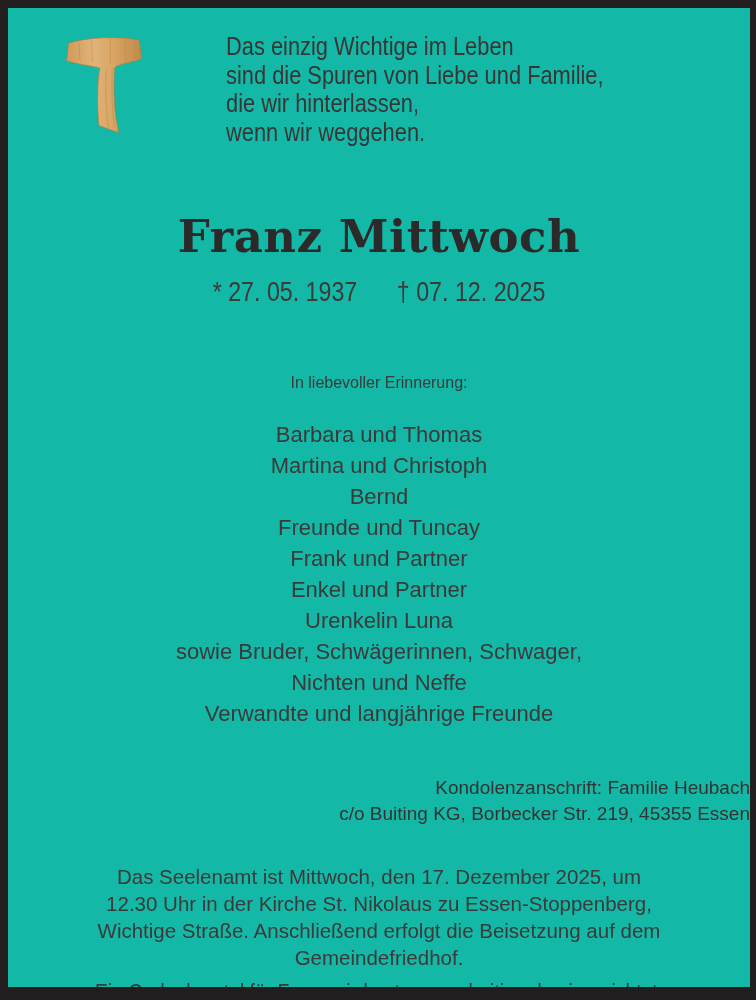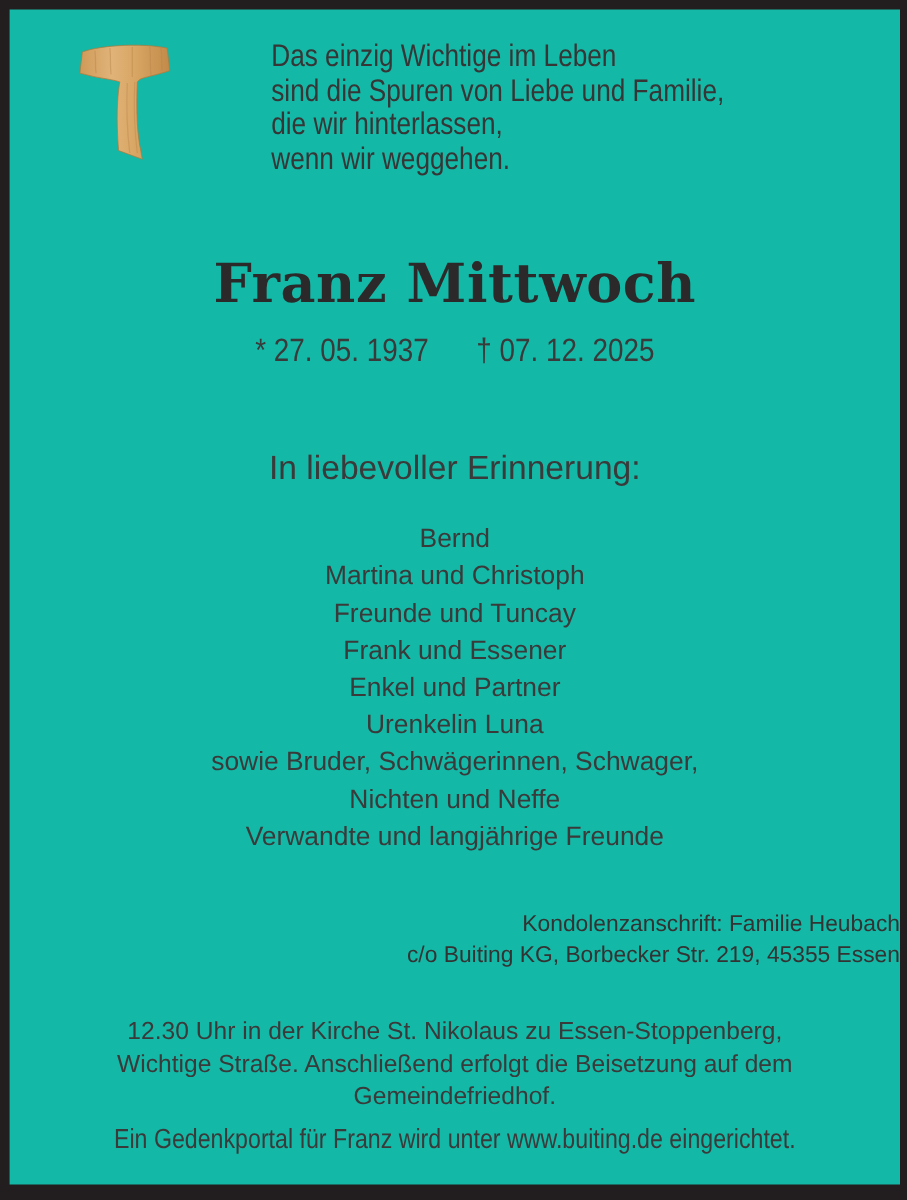--- a/index.html
+++ b/index.html
@@ -66,21 +66,21 @@
     font-size: 27px;
     color: #3a3a3a;
     transform: scaleX(0.86);
     transform-origin: center top;
     white-space: nowrap;
   }
   
   .remembrance-heading {
     text-align: center;
     margin-top: 66px;
-    font-size: 28px;
+    font-size: 16px;
     color: #3a3a3a;
   }
   .mourners {
     margin-top: 27px;
     text-align: center;
     font-size: 22px;
     line-height: 31px;
     color: #3a3a3a;
   }
   
@@ -153,37 +153,39 @@
     <div class="deceased-name">Franz Mittwoch</div>
     <div class="dates-row">
       <span>* 27. 05. 1937</span>
       <span>† 07. 12. 2025</span>
     </div>
   </div>
 
   <div class="remembrance-heading">In liebevoller Erinnerung:</div>
 
   <div class="mourners">
+    <div>Barbara und Thomas</div>
+    <div>Martina und Christoph</div>
     <div>Bernd</div>
-    <div>Martina und Christoph</div>
     <div>Freunde und Tuncay</div>
-    <div>Frank und Essener</div>
+    <div>Frank und Partner</div>
     <div>Enkel und Partner</div>
     <div>Urenkelin Luna</div>
     <div>sowie Bruder, Schwägerinnen, Schwager,</div>
     <div>Nichten und Neffe</div>
     <div>Verwandte und langjährige Freunde</div>
   </div>
 
   <div class="condolence">
     <div>Kondolenzanschrift: Familie Heubach</div>
     <div>c/o Buiting KG, Borbecker Str. 219, 45355 Essen</div>
   </div>
 
   <div class="service">
+    <div>Das Seelenamt ist Mittwoch, den 17. Dezember 2025, um</div>
     <div>12.30 Uhr in der Kirche St. Nikolaus zu Essen-Stoppenberg,</div>
     <div>Wichtige Straße. Anschließend erfolgt die Beisetzung auf dem</div>
     <div>Gemeindefriedhof.</div>
   </div>
 
   <div class="memorial">Ein Gedenkportal für Franz wird unter www.buiting.de eingerichtet.</div>
 
 </div>
 
 </body></html>

